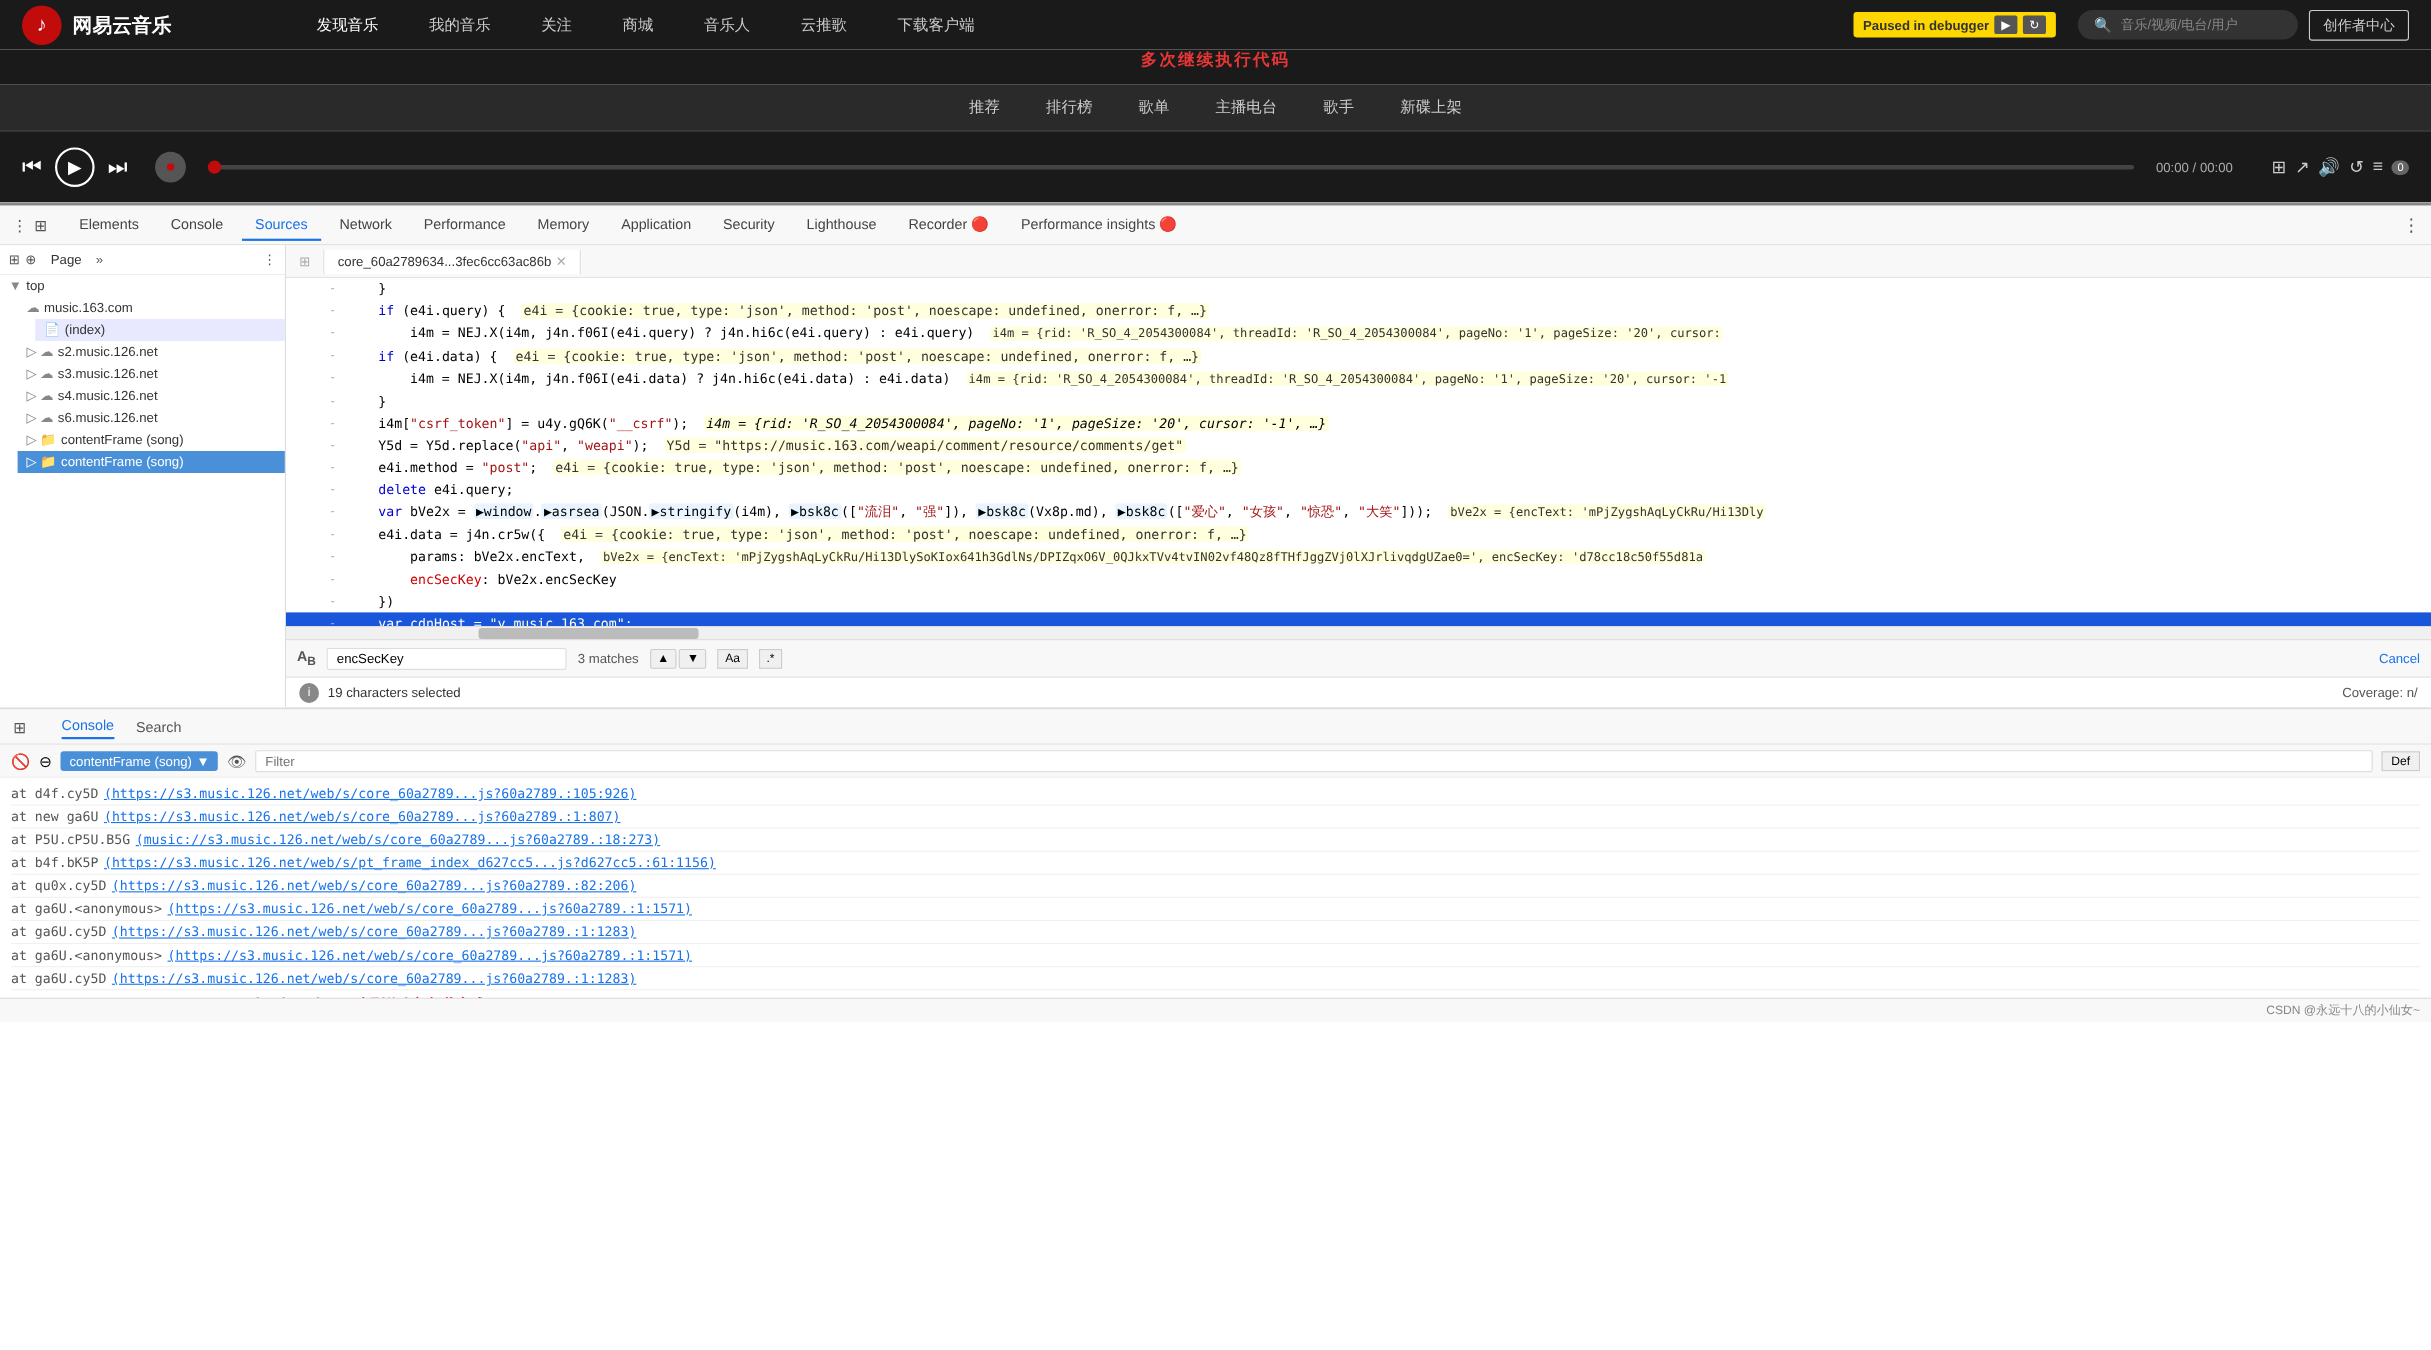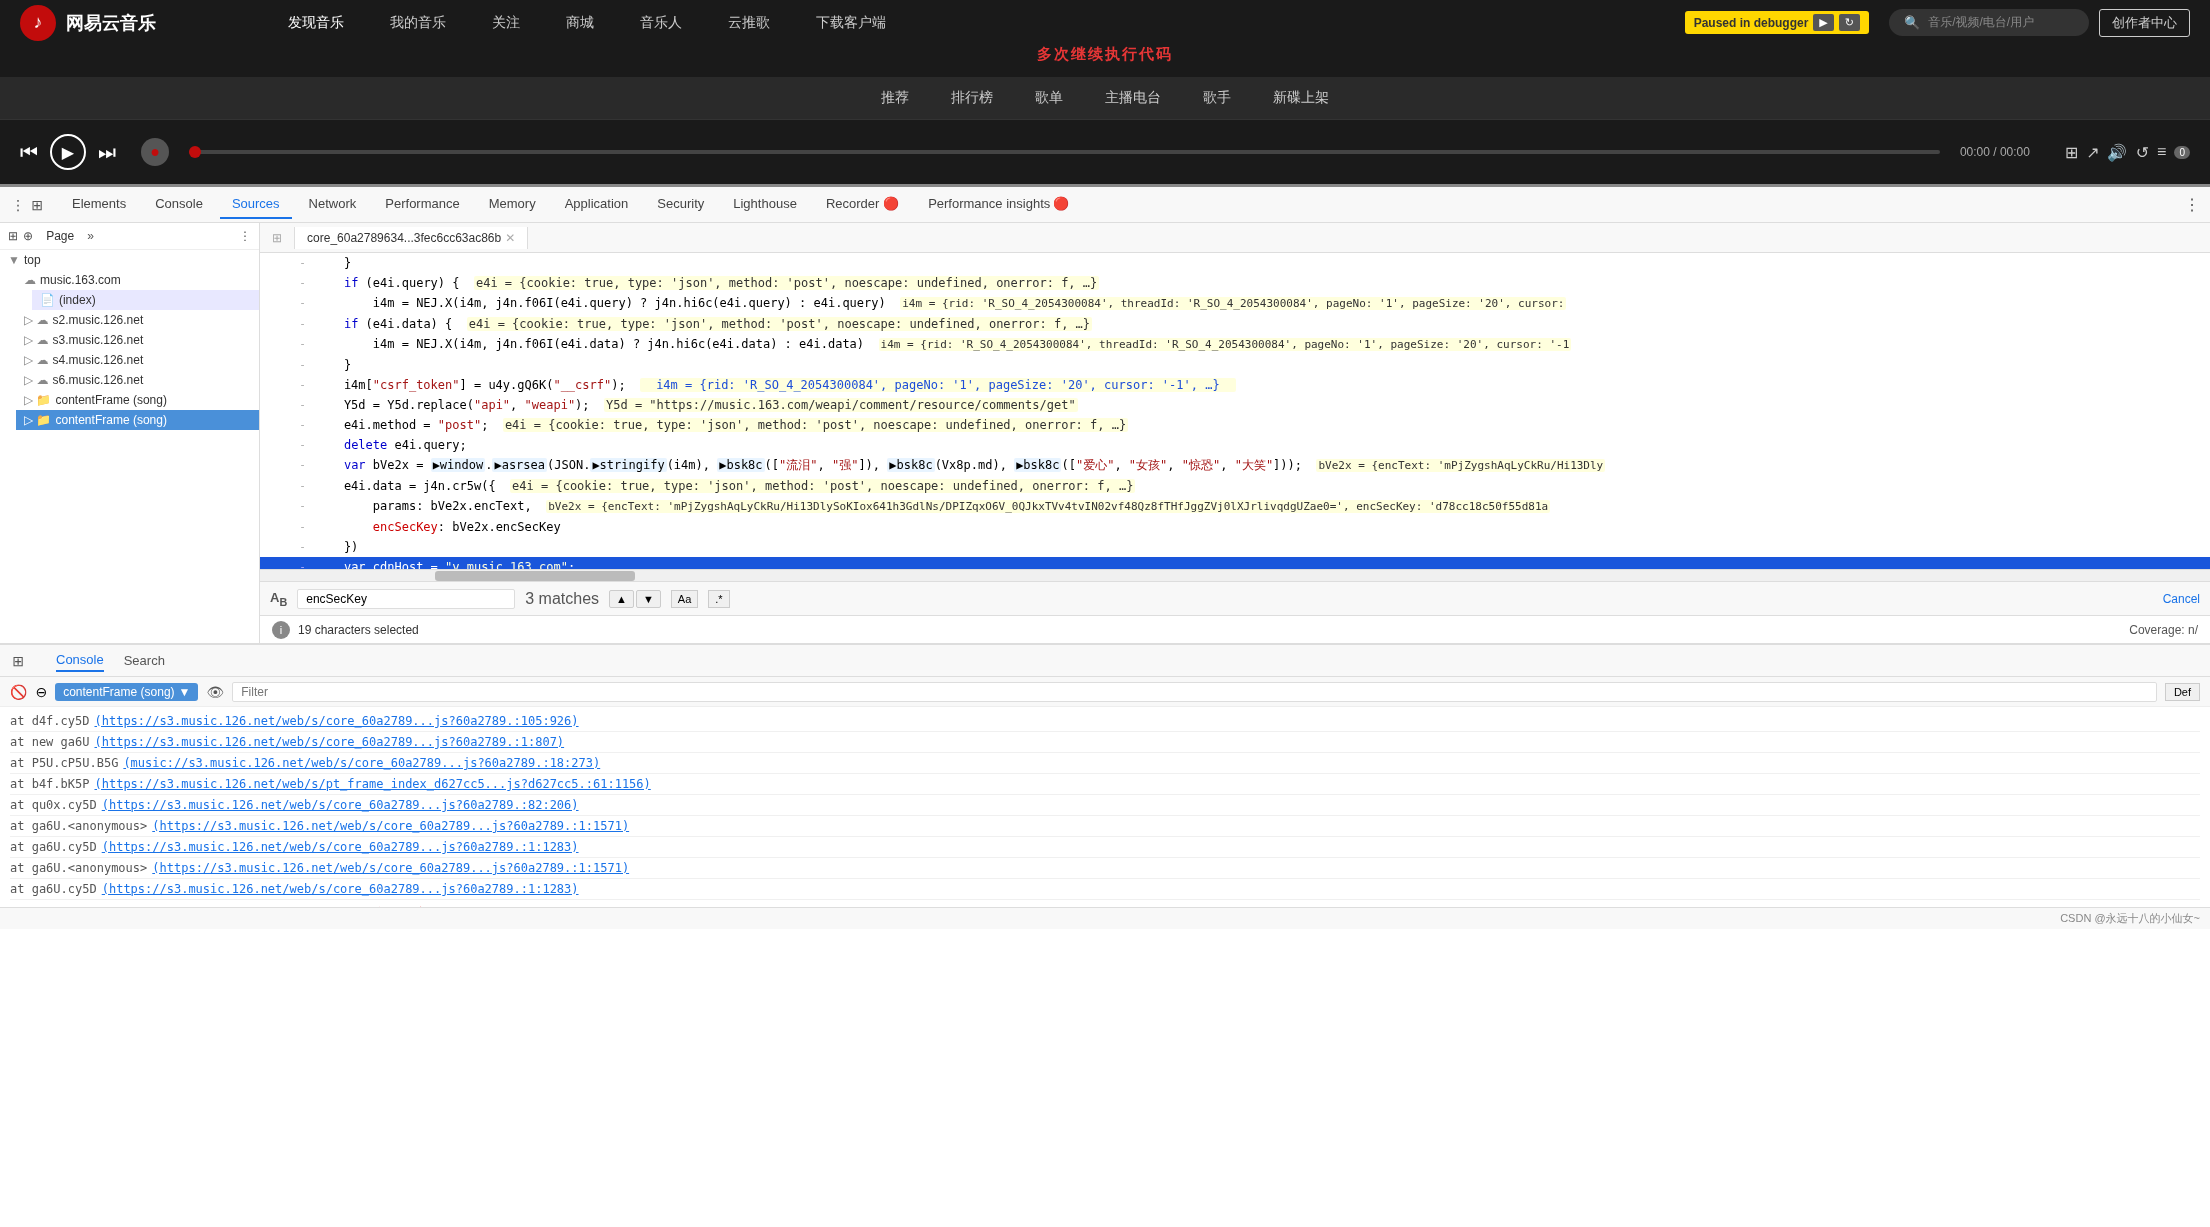--- a/index.html
+++ b/index.html
@@ -66,21 +66,21 @@
     .line-num { width: 35px; text-align: right; color: #aaa; padding-right: 8px; flex-shrink: 0; user-select: none; font-size: 11px; padding-top: 1px; }
     .line-dash { width: 15px; text-align: center; color: #aaa; flex-shrink: 0; font-size: 11px; }
     .line-content { flex: 1; padding-left: 5px; white-space: pre; overflow: visible; }
     .kw-blue { color: #0000cc; }
     .str-brown { color: #a31515; }
 
     
     .search-row { background: #f8f8f8; border-top: 1px solid #ddd; padding: 4px 10px; display: flex; align-items: center; gap: 10px; height: 34px; }
     .search-input-wrap { display: flex; align-items: center; background: white; border: 1px solid #ddd; border-radius: 2px; padding: 2px 8px; }
     .search-input { border: none; outline: none; font-size: 12px; width: 200px; }
-    .match-info { font-size: 16px; color: #555; }
+    .match-info { font-size: 12px; color: #555; }
     .nav-btns { display: flex; gap: 2px; }
     .nav-btn { background: #f0f0f0; border: 1px solid #ccc; padding: 2px 6px; font-size: 11px; cursor: pointer; border-radius: 2px; }
     .aa-btn { background: #f0f0f0; border: 1px solid #ccc; padding: 2px 6px; font-size: 11px; cursor: pointer; text-align: right; }
     .cancel-btn { color: #1a73e8; font-size: 12px; cursor: pointer; margin-left: auto; }
 
     
     .sel-info { background: white; border-top: 1px solid #ddd; padding: 4px 12px; display: flex; align-items: center; gap: 8px; height: 28px; }
     .sel-icon { width: 18px; height: 18px; border-radius: 50%; background: #888; color: white; font-size: 11px; display: flex; align-items: center; justify-content: center; }
     .sel-text { font-size: 12px; color: #333; }
     .coverage-info { margin-left: auto; font-size: 12px; color: #555; }
@@ -298,21 +298,21 @@
 
         <div class="code-line">
           <span class="line-num"></span>
           <span class="line-dash">-</span>
           <span class="line-content">    }</span>
         </div>
 
         <div class="code-line">
           <span class="line-num"></span>
           <span class="line-dash">-</span>
-          <span class="line-content">    i4m[<span class="str-brown">"csrf_token"</span>] = u4y.gQ6K(<span class="str-brown">"__csrf"</span>);  <span style="background:#ffd;color:#1d4ed8;border-radius:2px;padding:0 16px;">i4m = {rid: 'R_SO_4_2054300084', pageNo: '1', pageSize: '20', cursor: '-1', …}</span></span>
+          <span class="line-content">    i4m[<span class="str-brown">"csrf_token"</span>] = u4y.gQ6K(<span class="str-brown">"__csrf"</span>);  <span style="background:#ffd;color:#000000;border-radius:2px;padding:0 2px;font-style:italic;">i4m = {rid: 'R_SO_4_2054300084', pageNo: '1', pageSize: '20', cursor: '-1', …}</span></span>
         </div>
 
         <div class="code-line">
           <span class="line-num"></span>
           <span class="line-dash">-</span>
           <span class="line-content">    Y5d = Y5d.replace(<span class="str-brown">"api"</span>, <span class="str-brown">"weapi"</span>);  <span style="background:#ffd;color:#333;border-radius:2px;padding:0 2px;">Y5d = "https://music.163.com/weapi/comment/resource/comments/get"</span></span>
         </div>
 
         <div class="code-line">
           <span class="line-num"></span>

